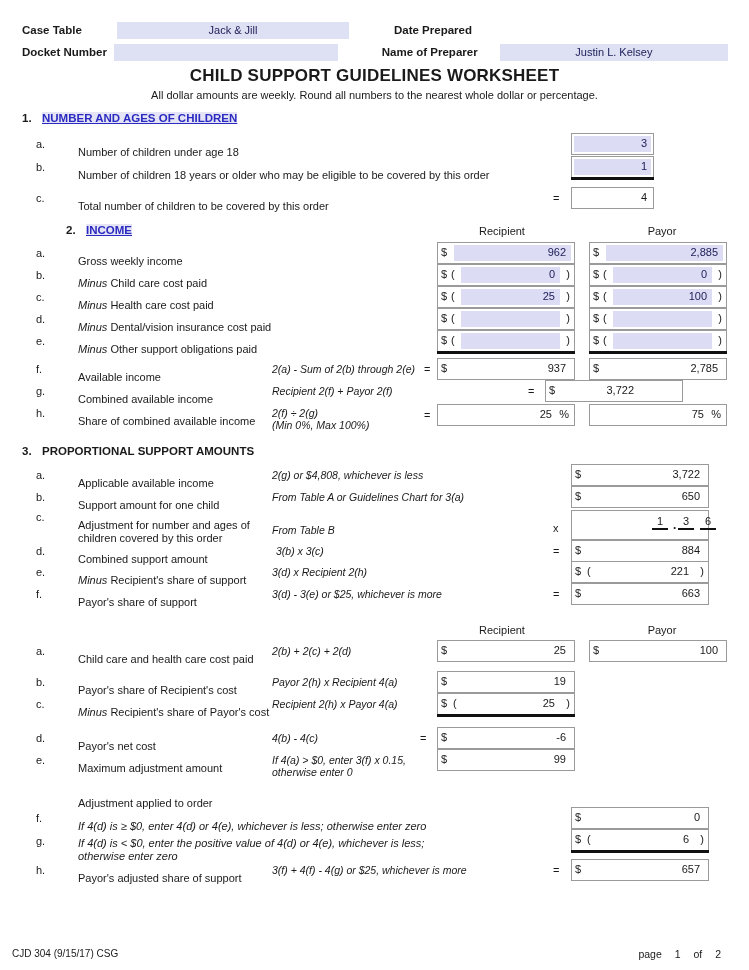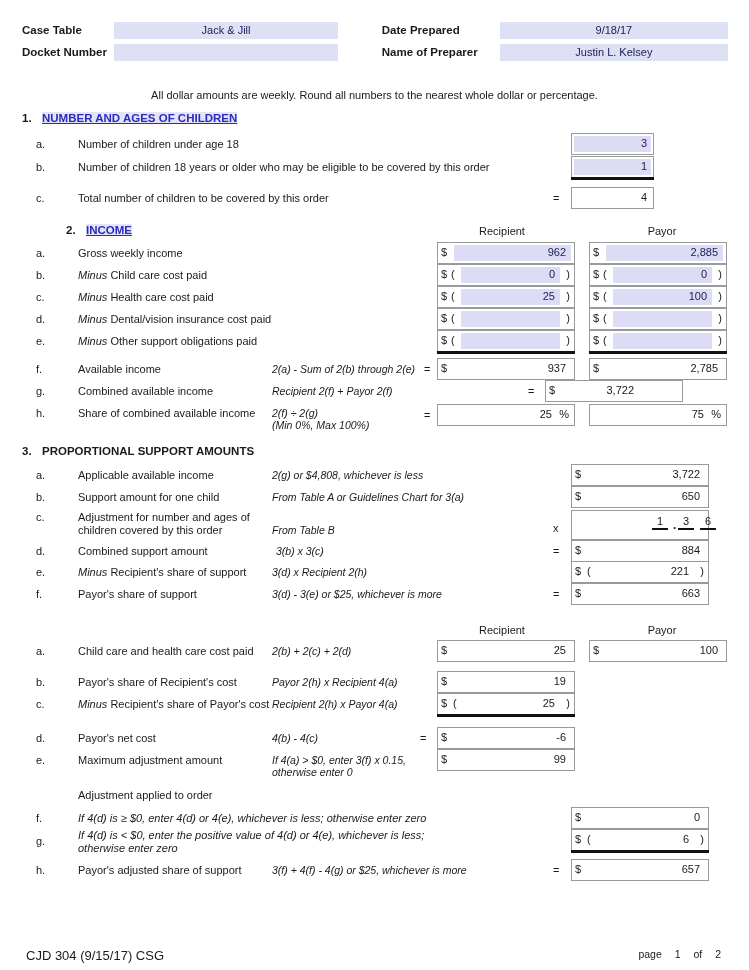--- a/index.html
+++ b/index.html
@@ -93,21 +93,21 @@
     white-space: nowrap;
   }
   .item .ltr {
     position: absolute;
     left: 0; top: 0;
     width: 16px;
     text-align: left;
   }
   .item .txt {
     position: absolute;
-    left: 22px; top: 0; padding-left: 20px;
+    left: 22px; top: 8px; padding-left: 20px;
   }
   .formula {
     position: absolute;
     font-style: italic;
     font-size: 10.5px;
     white-space: nowrap;
   }
   .colhdr {
     position: absolute;
     font-size: 11px;
@@ -185,53 +185,53 @@
   .dec .dot {
     position: absolute;
     top: 7px;
     font-size: 12px;
     font-weight: bold;
   }
 
   
   .foot-l {
     position: absolute;
-    left: 26px; top: 948px;
-    font-size: 13px;
+    left: 12px; top: 948px;
+    font-size: 10px;
   }
   .foot-r {
     position: absolute;
     right: 28px; top: 948px;
     font-size: 10.5px;
   }
   .foot-r span { margin-left: 10px; }
   .ital { font-style: italic; }
 </style>
 </head>
 <body>
 
 <div class="page">
 
   <div class="hdr">
     <div class="hdr-row">
       <div class="hdr-lbl l1">Case Table</div>
       <div class="hdr-fill f1">Jack &amp; Jill</div>
       <div class="hdr-gap"></div>
       <div class="hdr-lbl l2">Date Prepared</div>
-      <div class="hdr-fill f2">9/18/17</div>
     </div>
     <div class="hdr-row">
       <div class="hdr-lbl l1">Docket Number</div>
       <div class="hdr-fill f1"></div>
       <div class="hdr-gap"></div>
       <div class="hdr-lbl l2">Name of Preparer</div>
       <div class="hdr-fill f2">Justin L. Kelsey</div>
     </div>
   </div>
 
+  <div class="doc-title">CHILD SUPPORT GUIDELINES WORKSHEET</div>
   <div class="doc-sub">All dollar amounts are weekly.  Round all numbers to the nearest whole dollar or percentage.</div>
 
   <div class="sec" style="left:22px; top:112px;">
     <span class="num">1.</span><span class="lnk">NUMBER AND AGES OF CHILDREN</span>
   </div>
 
   <div class="item" style="left:36px; top:138px;">
     <span class="ltr">a.</span>
     <span class="txt">Number of children under age 18</span>
   </div>

